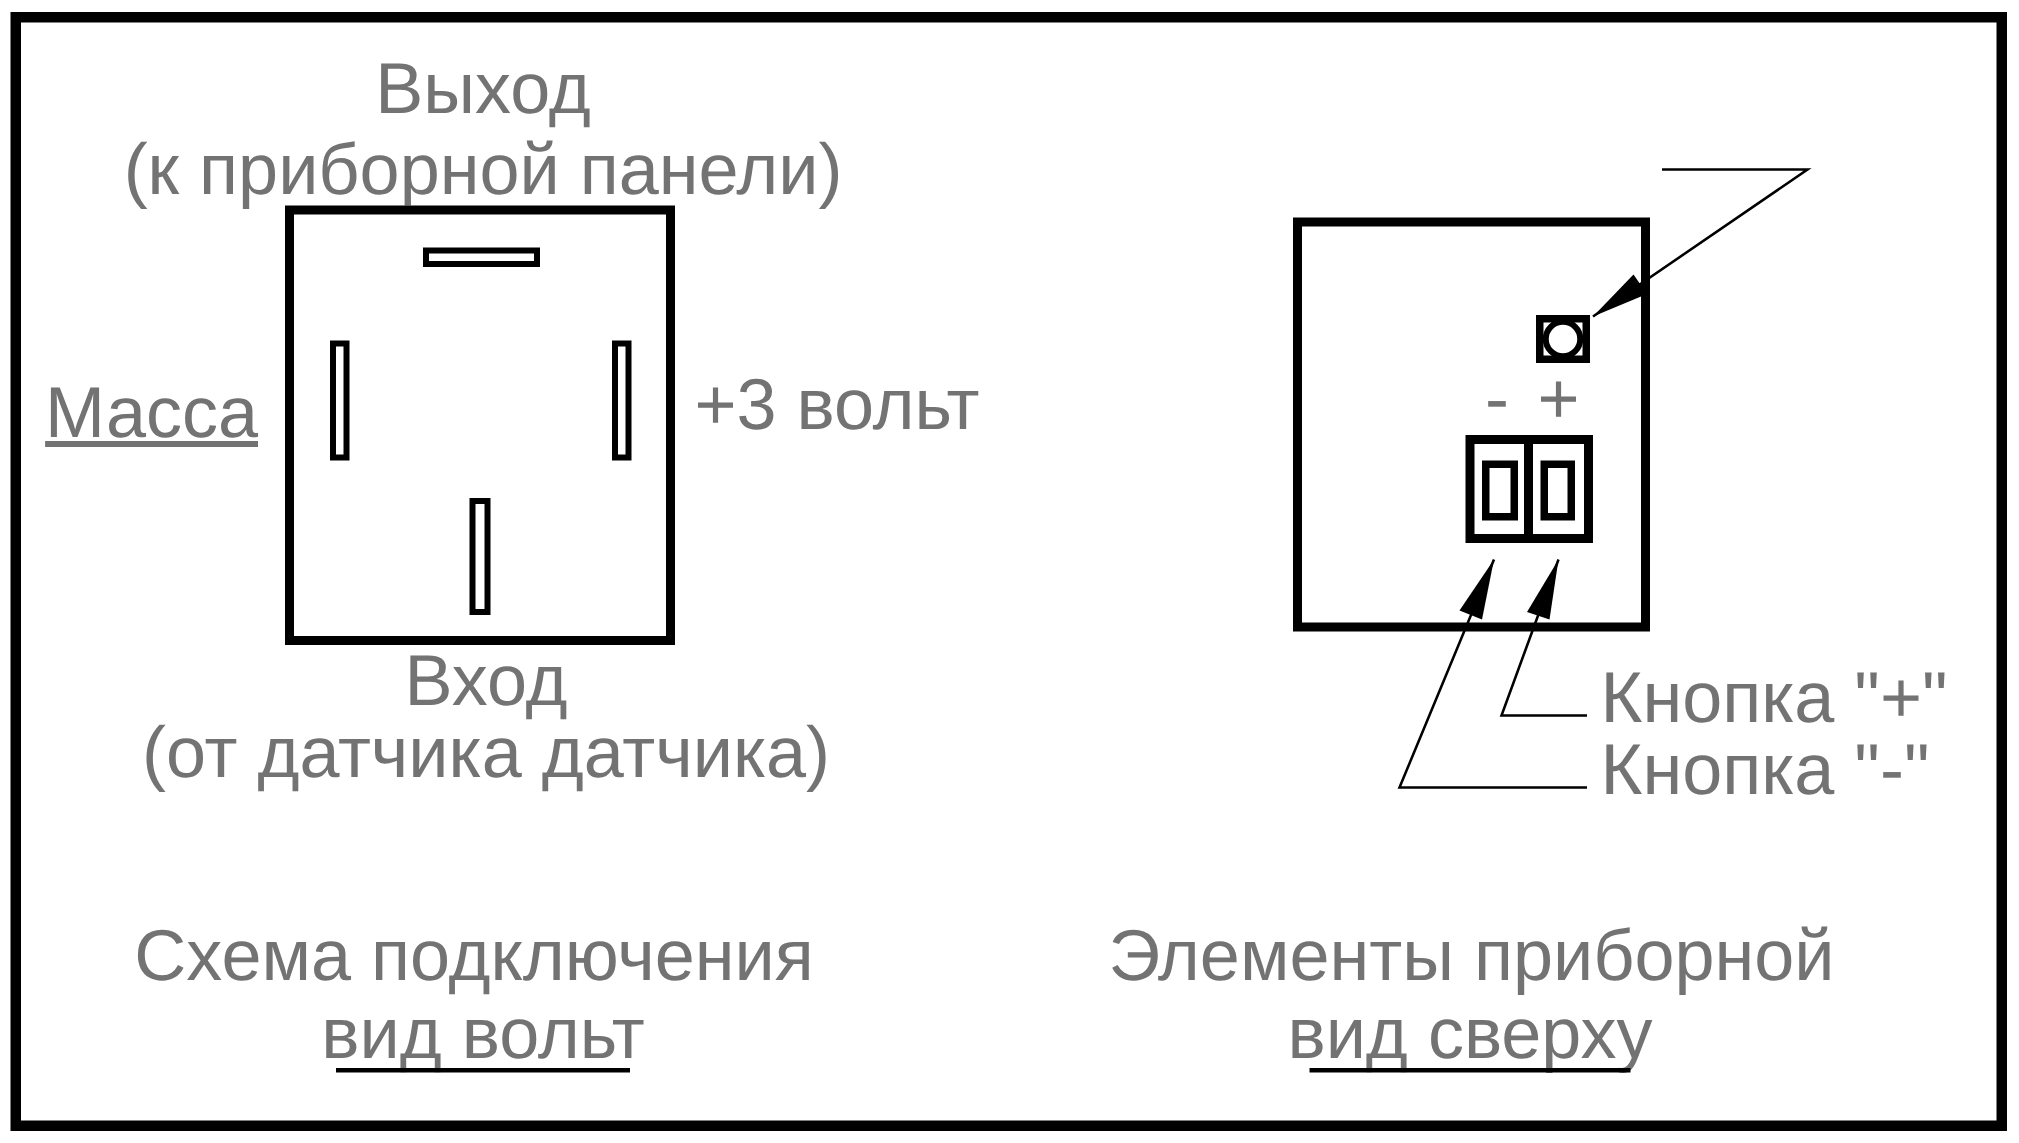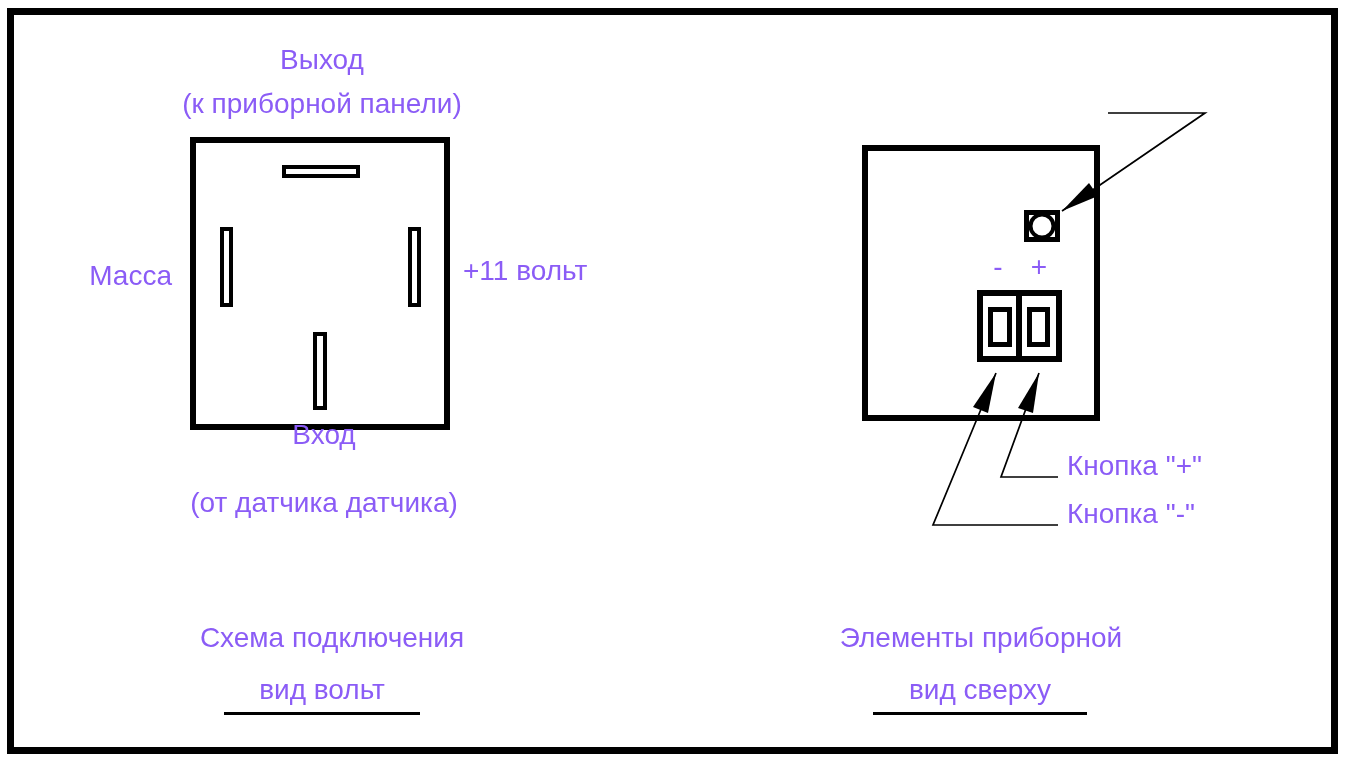--- a/index.html
+++ b/index.html
@@ -7,27 +7,27 @@
     position: relative;
     width: 1346px;
     height: 762px;
     background: #fff;
     font-family: "Liberation Sans", "DejaVu Sans", sans-serif;
     color: #000;
     overflow: hidden;
   }
   .txt {
     position: absolute;
-    font-size: 28px;
+    font-size: 48px;
     line-height: 44px;
     white-space: nowrap;
-    color: #8b5cf6;
+    color: #737373;
   }
   .center { text-align: center; }
-  .right { text-align: right; }
+  .right { text-align: right; text-decoration: underline; }
   .box {
     position: absolute;
     box-sizing: border-box;
     background: #fff;
     border: 6px solid #000;
   }
   .slot {
     position: absolute;
     box-sizing: border-box;
     background: #fff;
@@ -45,36 +45,36 @@
   }
 </style>
 </head>
 <body>
 
 <div id="stage">
 
   <div class="box" style="left:7px; top:8px; width:1331px; height:746px; border-width:7px;"></div>
 
   <div class="txt center" style="left:22px; top:38px; width:600px;">Выход</div>
-  <div class="txt center" style="left:22px; top:82px; width:600px;">(к приборной панели)</div>
+  <div class="txt center" style="left:22px; top:92px; width:600px;">(к приборной панели)</div>
 
   <div class="box" style="left:190px; top:137px; width:260px; height:293px;"></div>
 
   <div class="slot" style="left:282px; top:165px; width:78px; height:13px;"></div>
   <div class="slot" style="left:220px; top:227px; width:13px; height:80px;"></div>
   <div class="slot" style="left:408px; top:227px; width:13px; height:80px;"></div>
   <div class="slot" style="left:313px; top:332px; width:14px; height:78px;"></div>
 
   <div class="txt right" style="left:0px; top:254px; width:172px;">Масса</div>
-  <div class="txt" style="left:463px; top:249px;">+11 вольт</div>
+  <div class="txt" style="left:463px; top:249px;">+3 вольт</div>
 
-  <div class="txt center" style="left:24px; top:413px; width:600px;">Вход</div>
+  <div class="txt center" style="left:24px; top:433px; width:600px;">Вход</div>
   <div class="txt center" style="left:24px; top:481px; width:600px;">(от датчика датчика)</div>
 
-  <div class="txt center" style="left:32px; top:616px; width:600px;">Схема подключения</div>
+  <div class="txt center" style="left:16px; top:616px; width:600px;">Схема подключения</div>
   <div class="txt center" style="left:22px; top:668px; width:600px;">вид вольт</div>
   <div class="bar" style="left:224px; top:712px; width:196px; height:3px;"></div>
 
 
   <div class="box" style="left:862px; top:145px; width:238px; height:276px;"></div>
 
   <div class="slot thick5" style="left:1024px; top:210px; width:36px; height:32px;"></div>
 
   <div class="txt center" style="left:978px; top:245px; width:40px;">-</div>
   <div class="txt center" style="left:1019px; top:245px; width:40px;">+</div>

